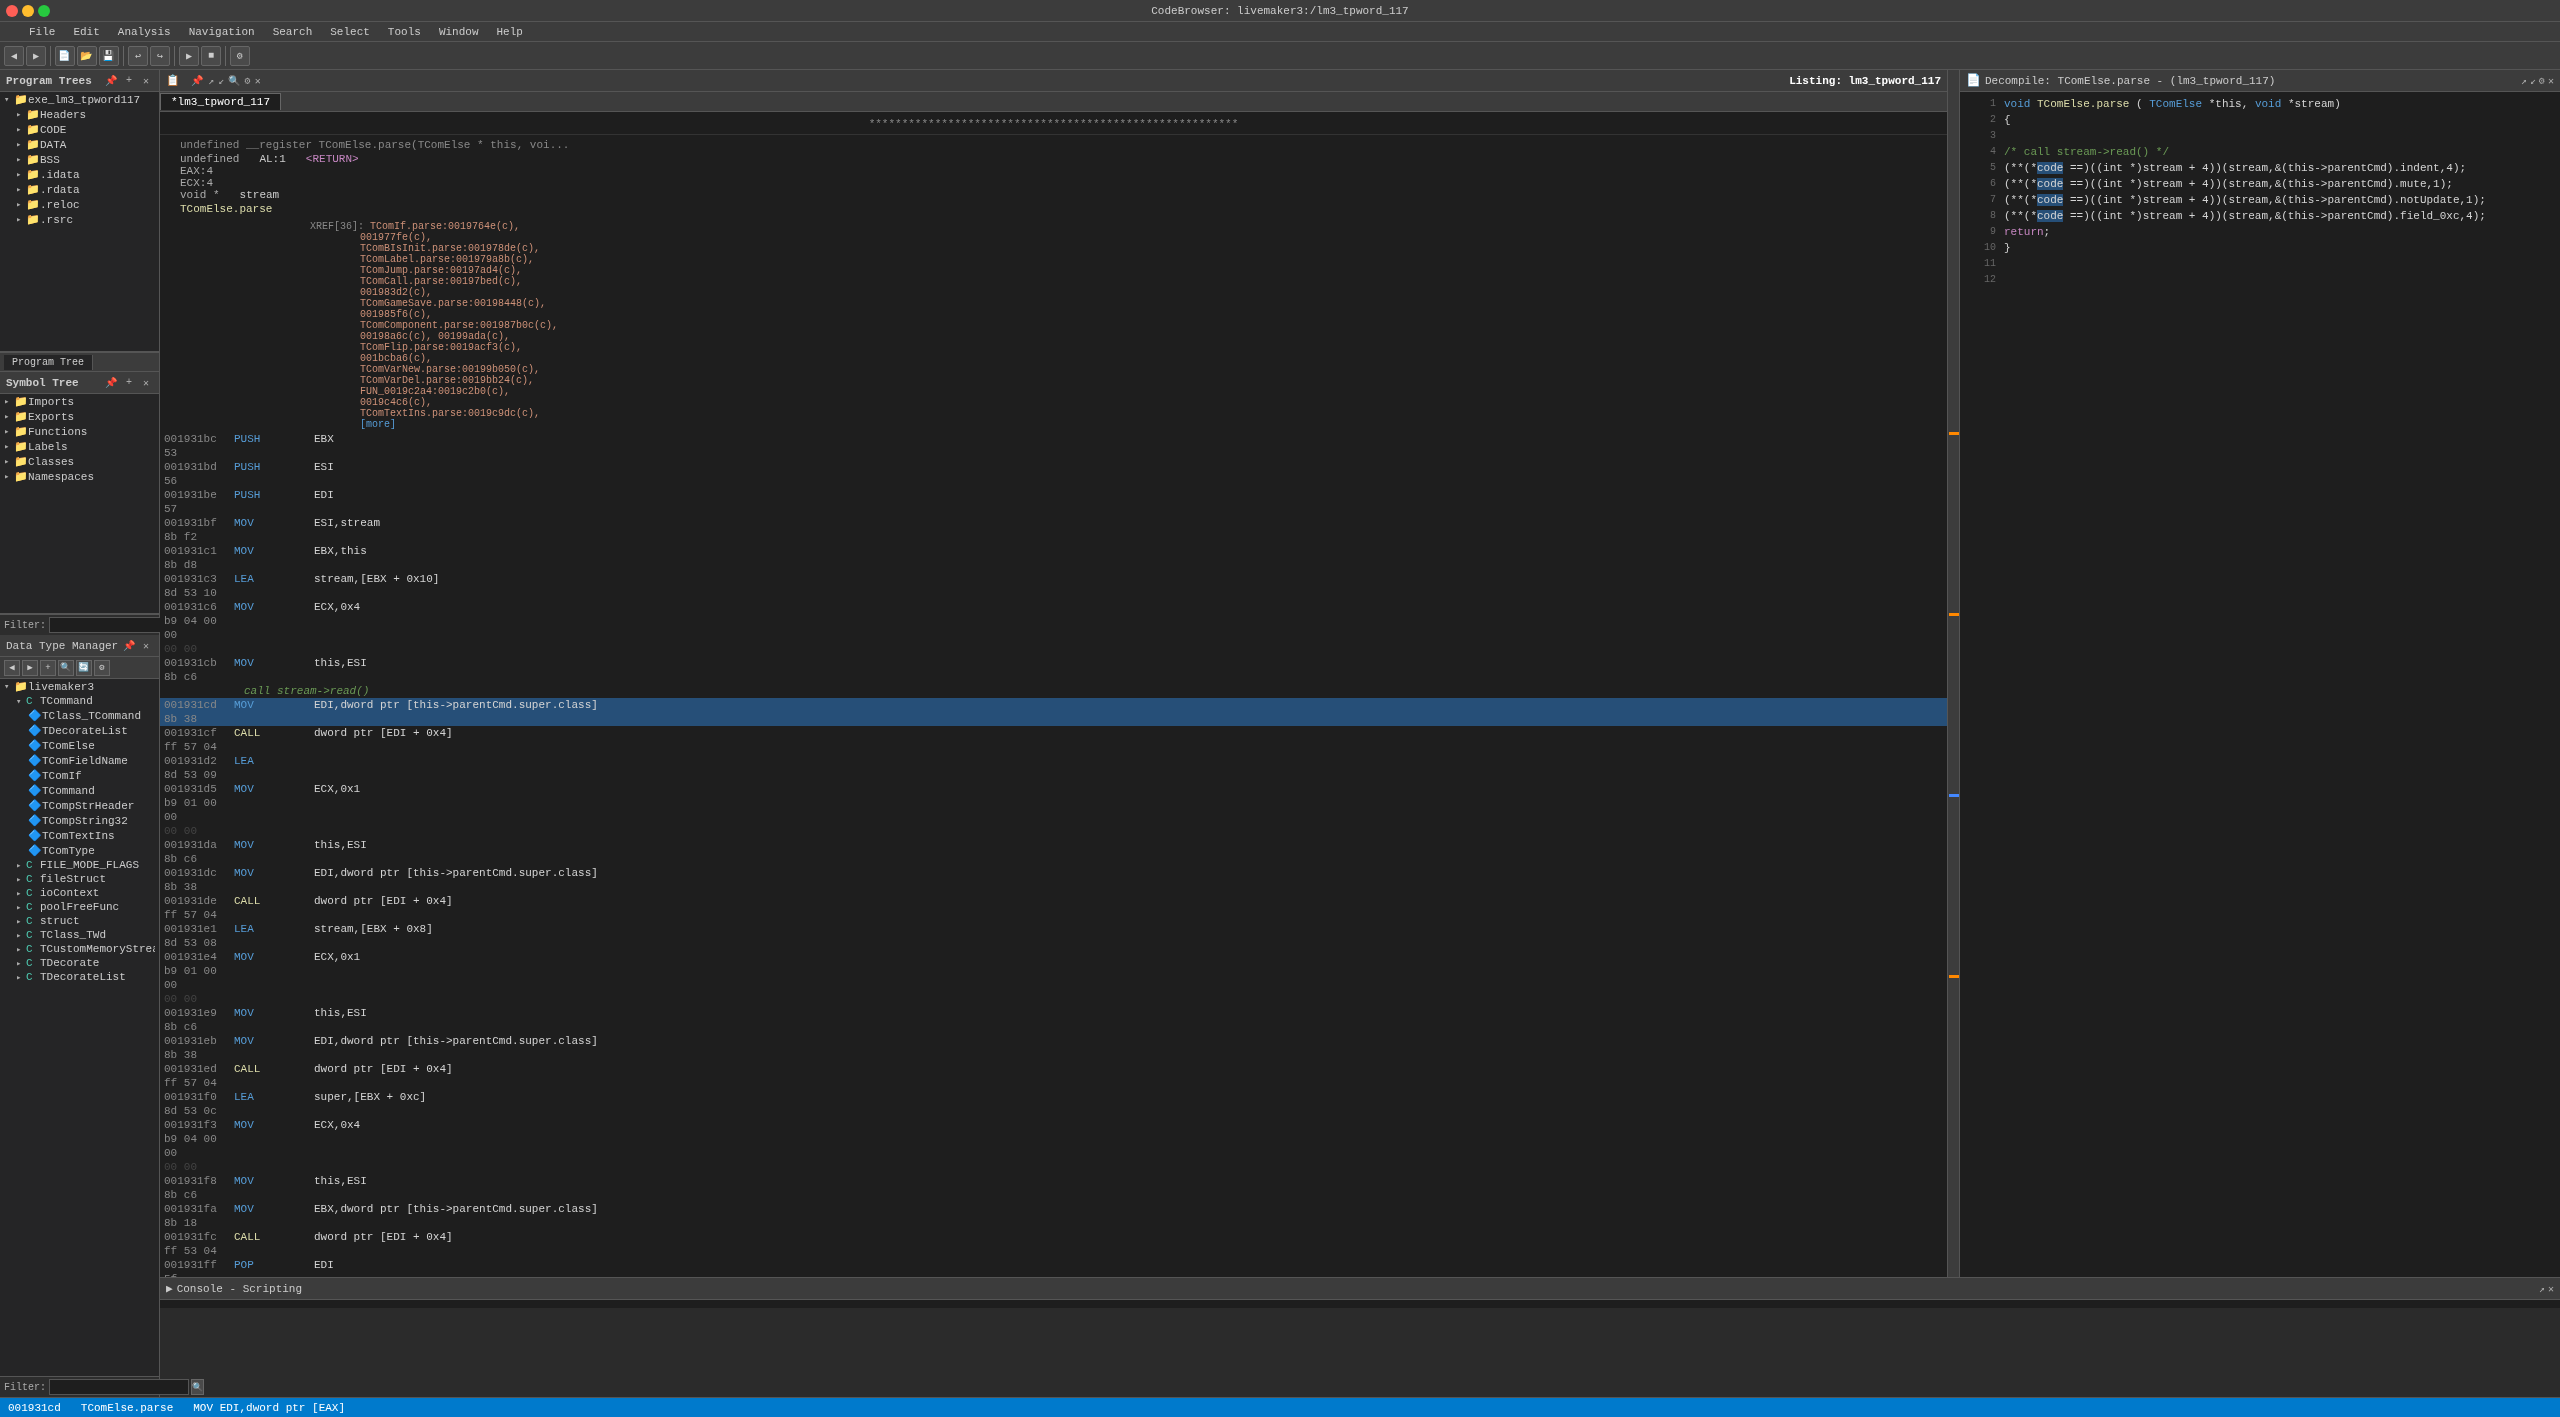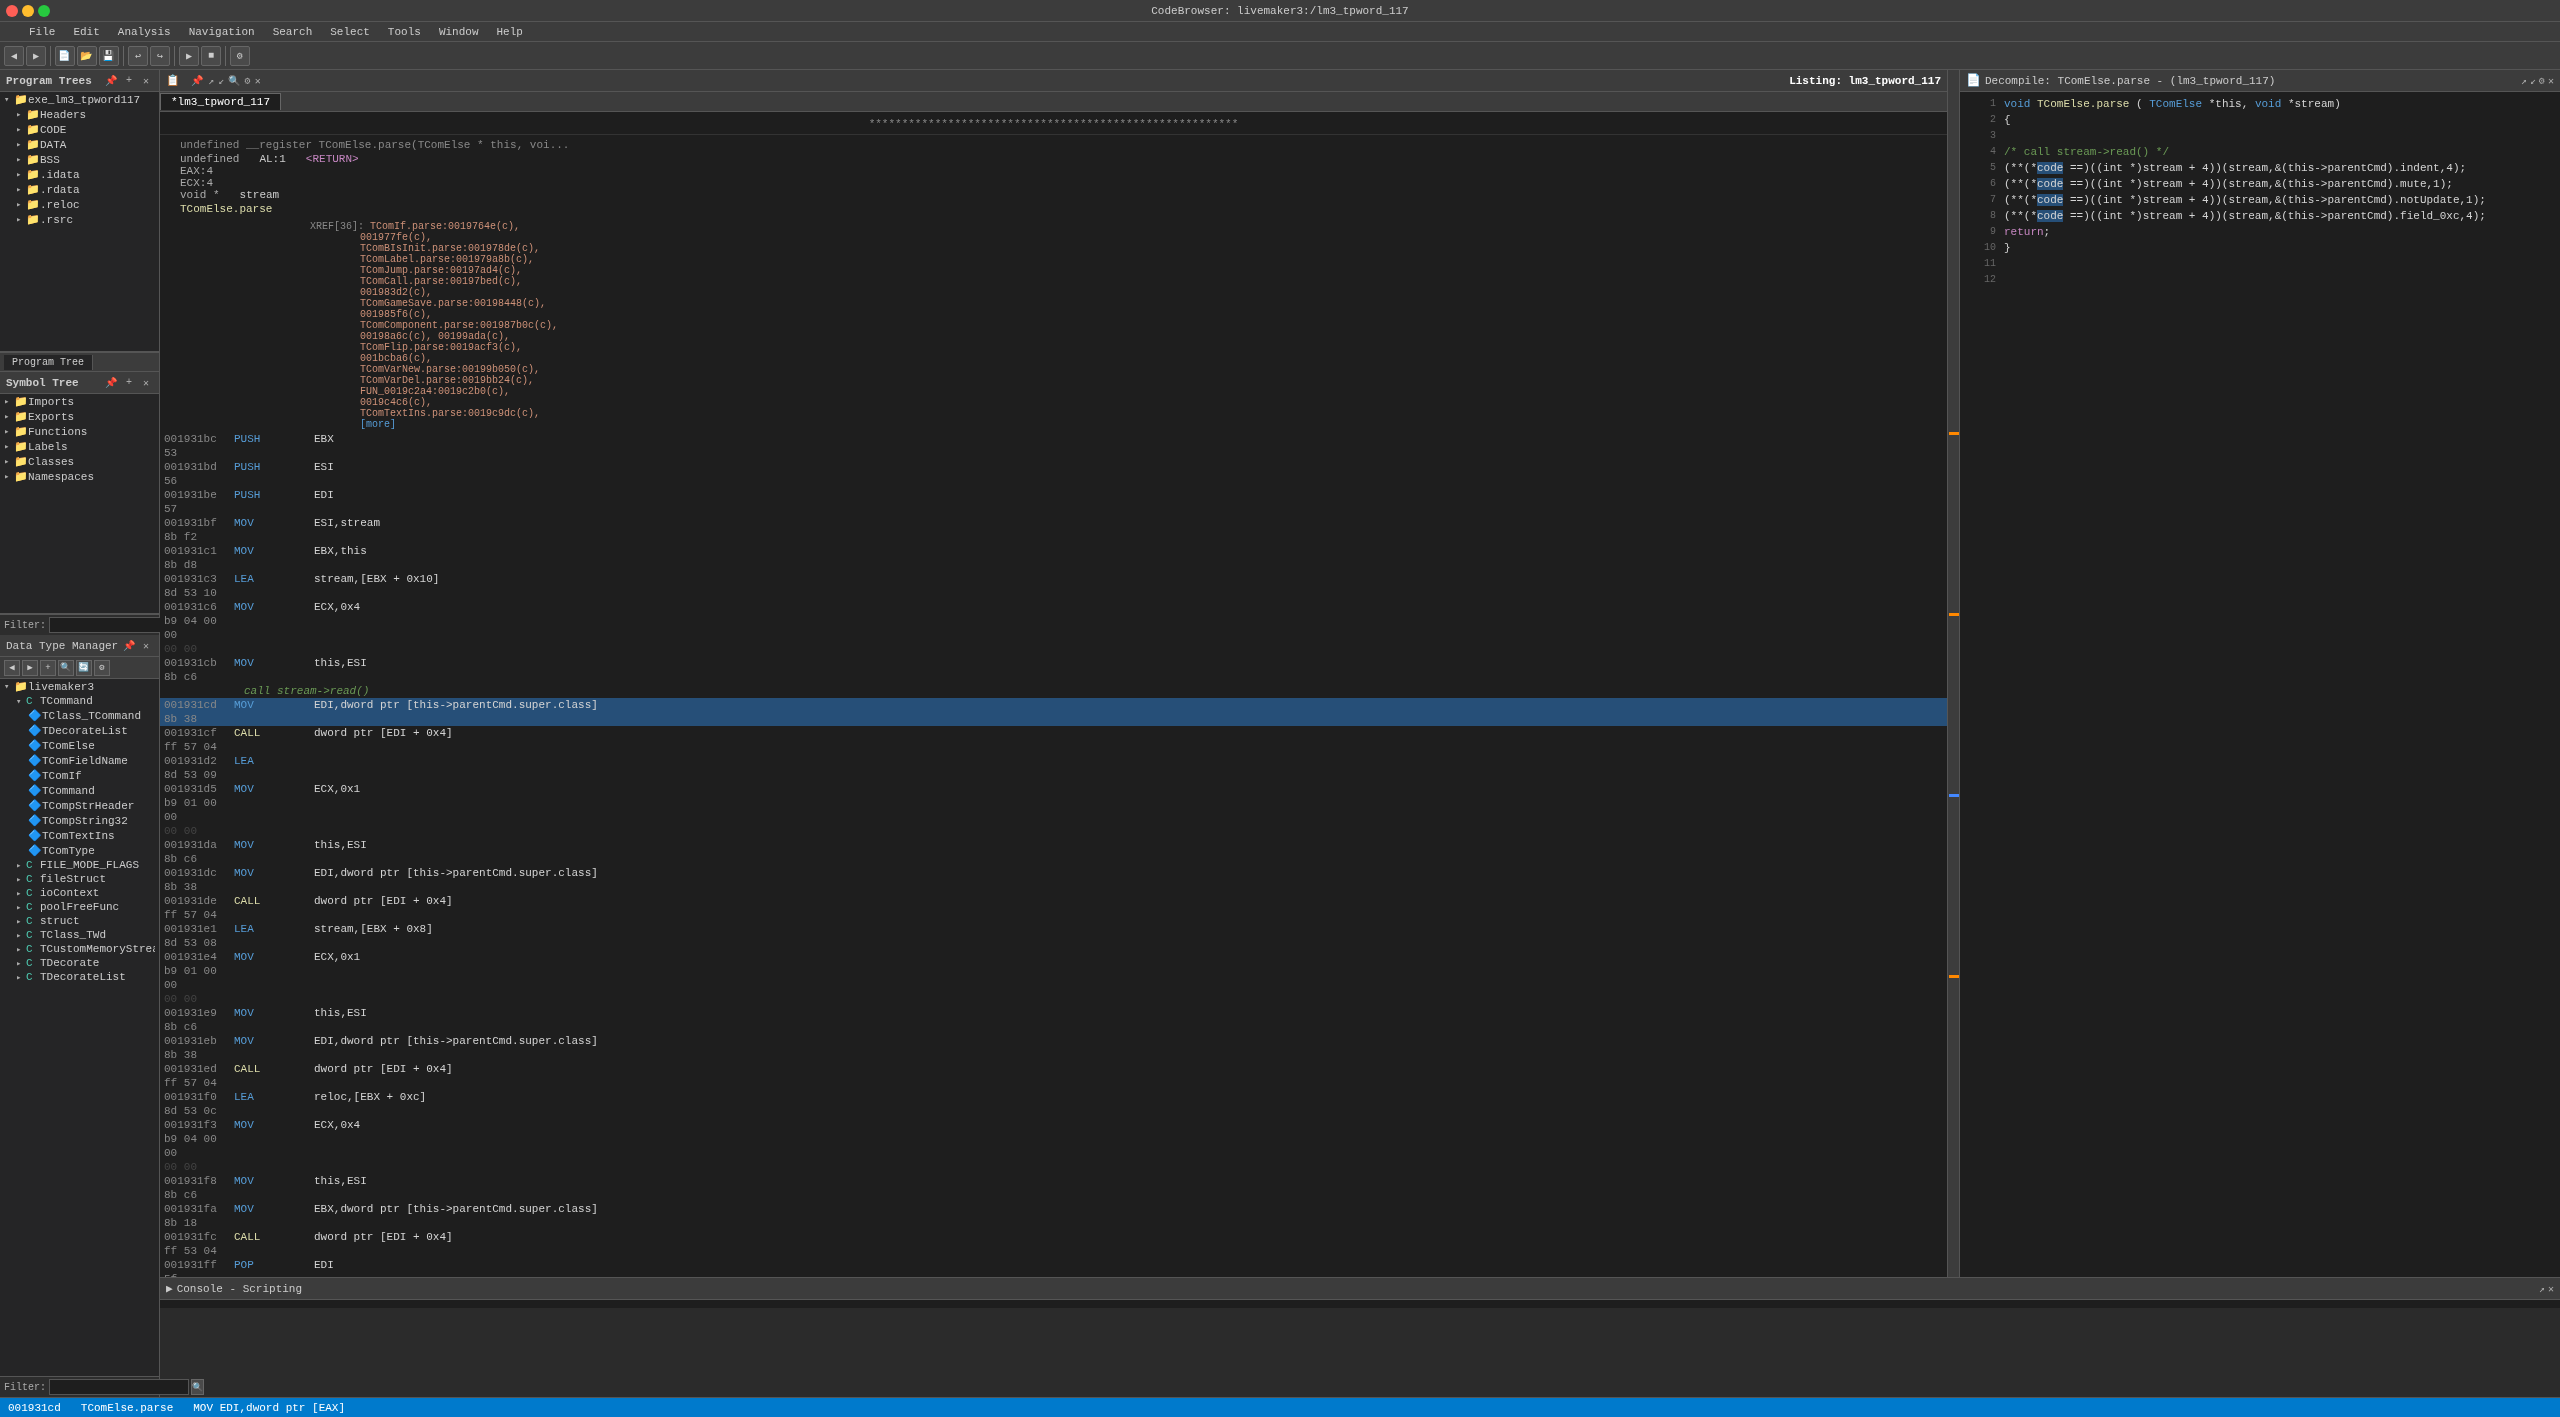--- a/index.html
+++ b/index.html
@@ -854,21 +854,21 @@
               <span class="code-operand">EDI,dword ptr [this-&gt;parentCmd.super.class]</span>
             </div>
             <div class="code-line">
               <span class="code-addr">001931ed ff 57 04</span>
               <span class="code-mnemonic" style="color:#dcdcaa;width:60px;">CALL</span>
               <span class="code-operand">dword ptr [EDI + 0x4]</span>
             </div>
             <div class="code-line">
               <span class="code-addr">001931f0 8d 53 0c</span>
               <span class="code-mnemonic" style="color:#569cd6;width:60px;">LEA</span>
-              <span class="code-operand">reloc,[EBX + 0xc]</span>
+              <span class="code-operand">super,[EBX + 0xc]</span>
             </div>
             <div class="code-line">
               <span class="code-addr">001931f3 b9 04 00 00</span>
               <span class="code-mnemonic" style="color:#569cd6;width:60px;">MOV</span>
               <span class="code-operand">ECX,0x4</span>
             </div>
             <div class="code-line">
               <span class="code-addr" style="color:#444;"> 00 00</span>
             </div>
             <div class="code-line">

